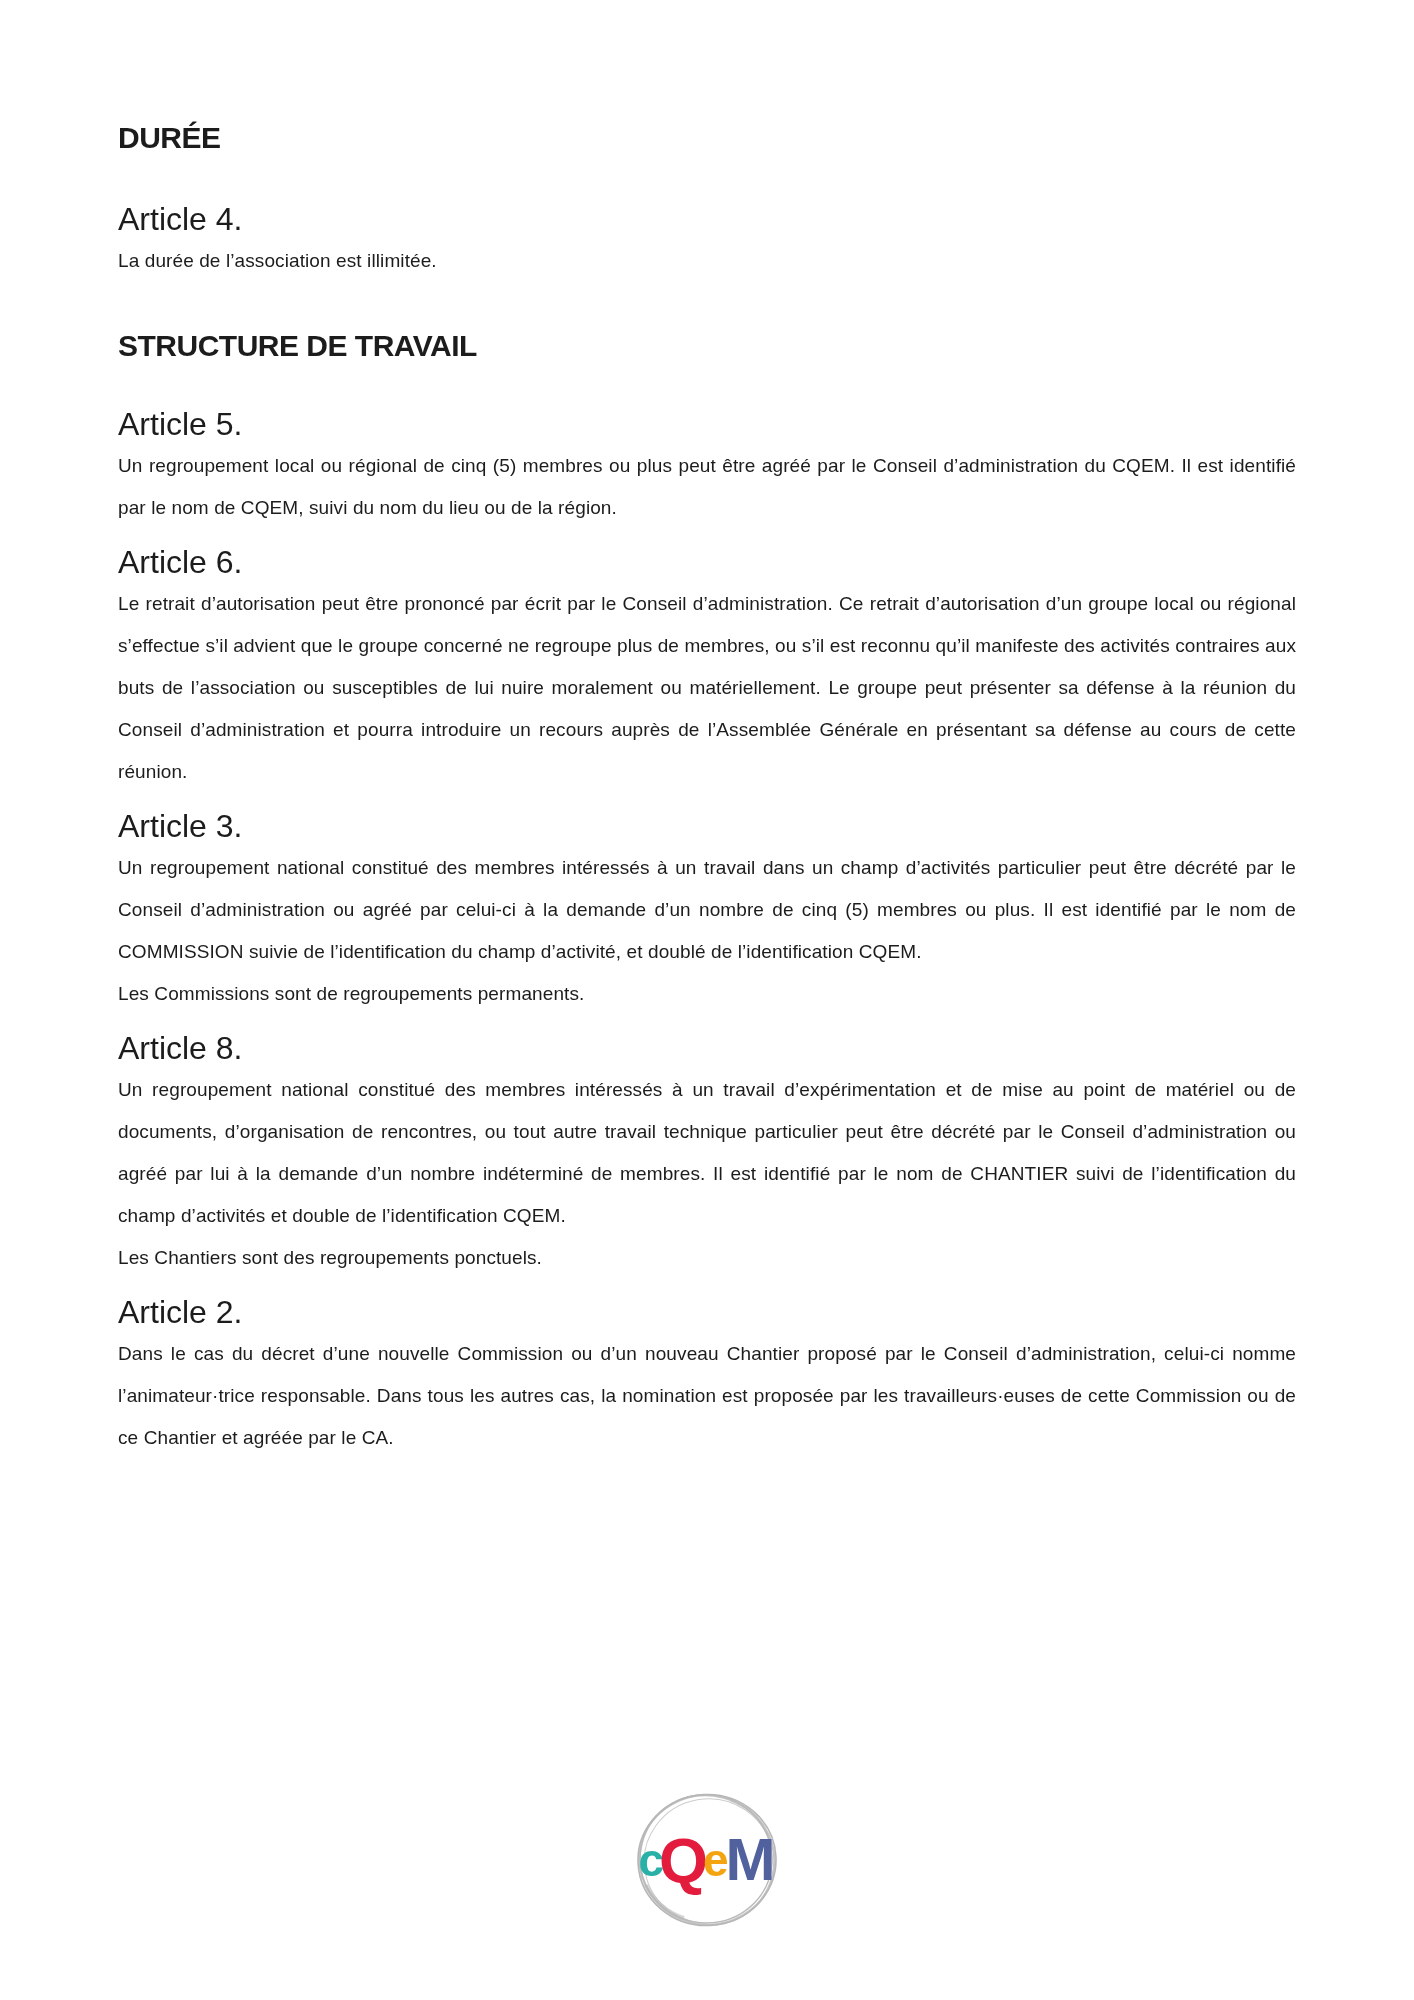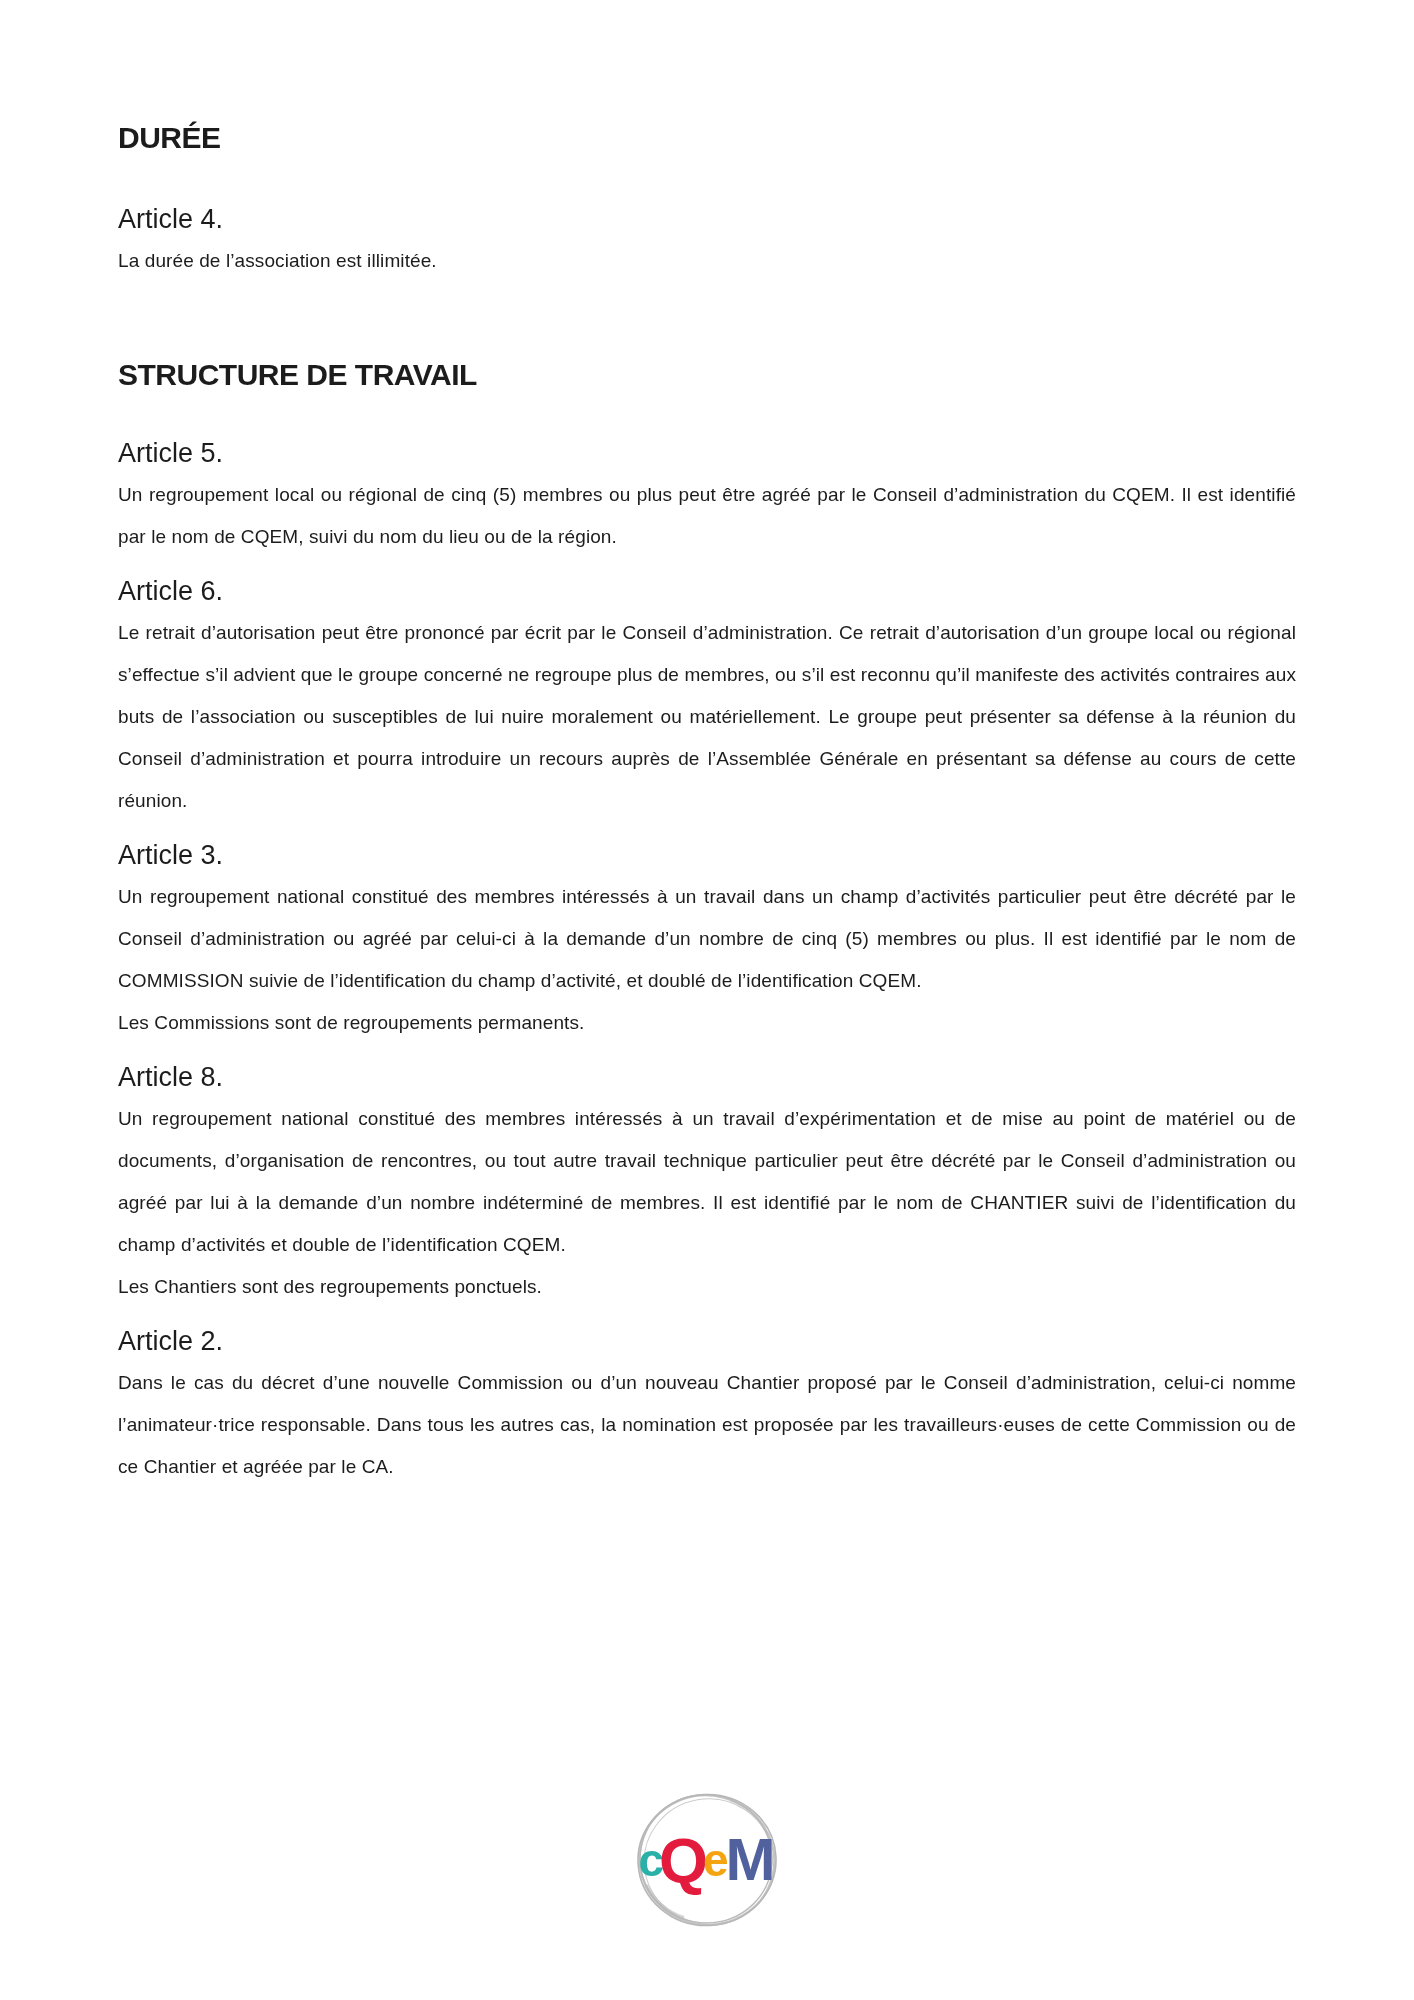--- a/index.html
+++ b/index.html
@@ -21,31 +21,31 @@
     padding: 117px 118px 0 118px;
   }
   .section-heading {
     font-size: 30px;
     font-weight: 700;
     letter-spacing: -0.5px;
     line-height: 42px;
     margin: 0 0 39px 0;
   }
   .section-heading.second {
-    margin-top: 72px;
+    margin-top: 43px;
     margin-bottom: 36px;
   }
   .article {
     margin: 0 0 0 0;
   }
   .article + .article {
     margin-top: 12px;
   }
   .article-title {
-    font-size: 27px;
+    font-size: 32px;
     line-height: 42px;
     margin: 0;
   }
   .article p.body {
     font-size: 19px;
     line-height: 42px;
     margin: 0;
     text-align: justify;
     text-align-last: left;
     letter-spacing: 0.1px;

